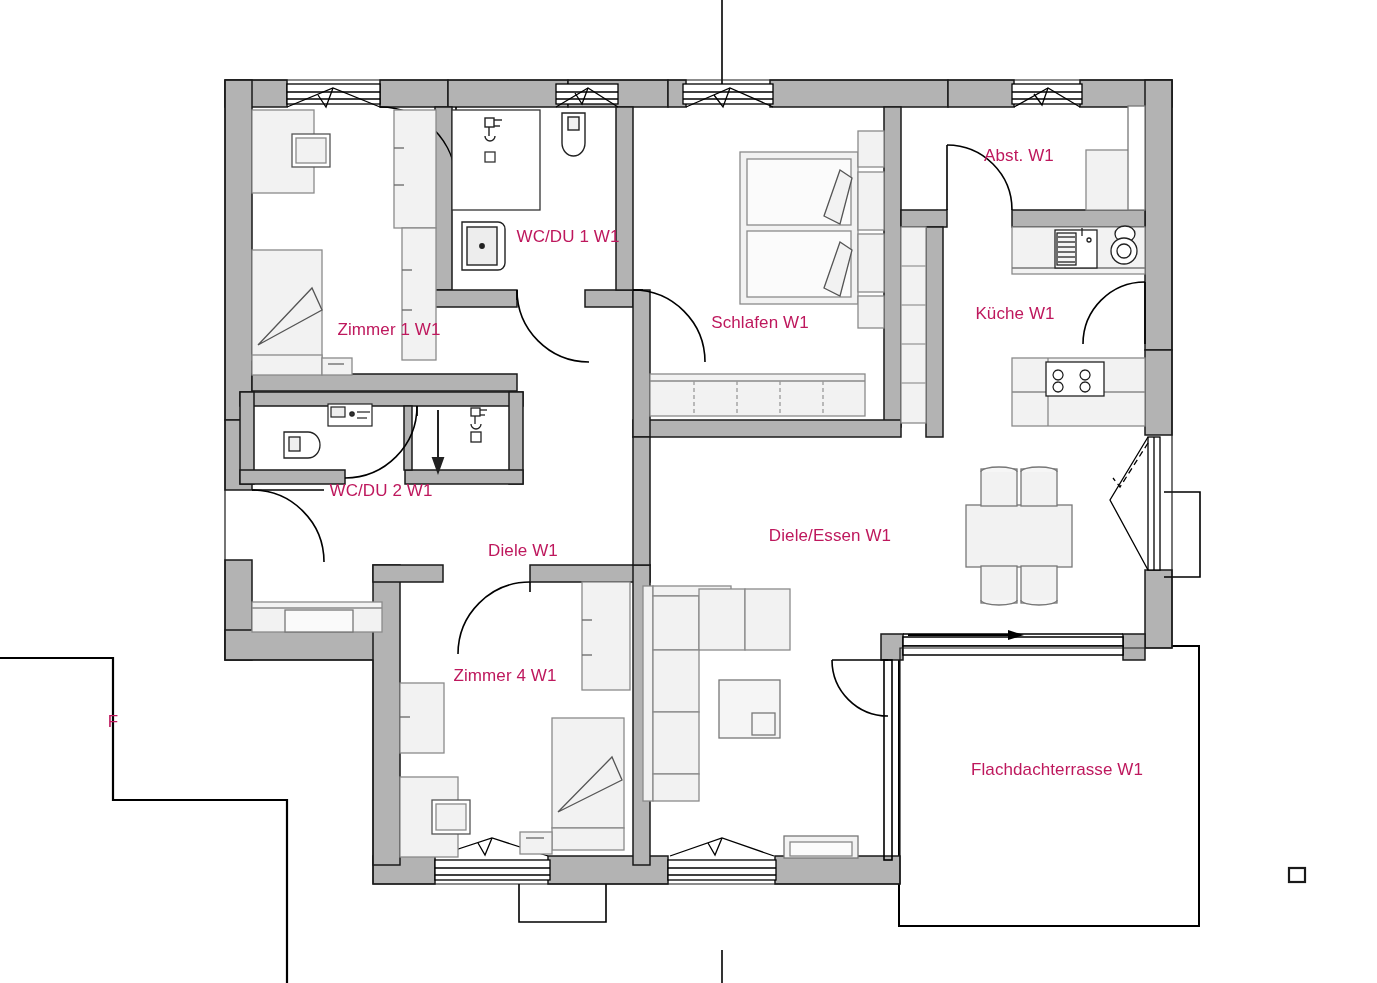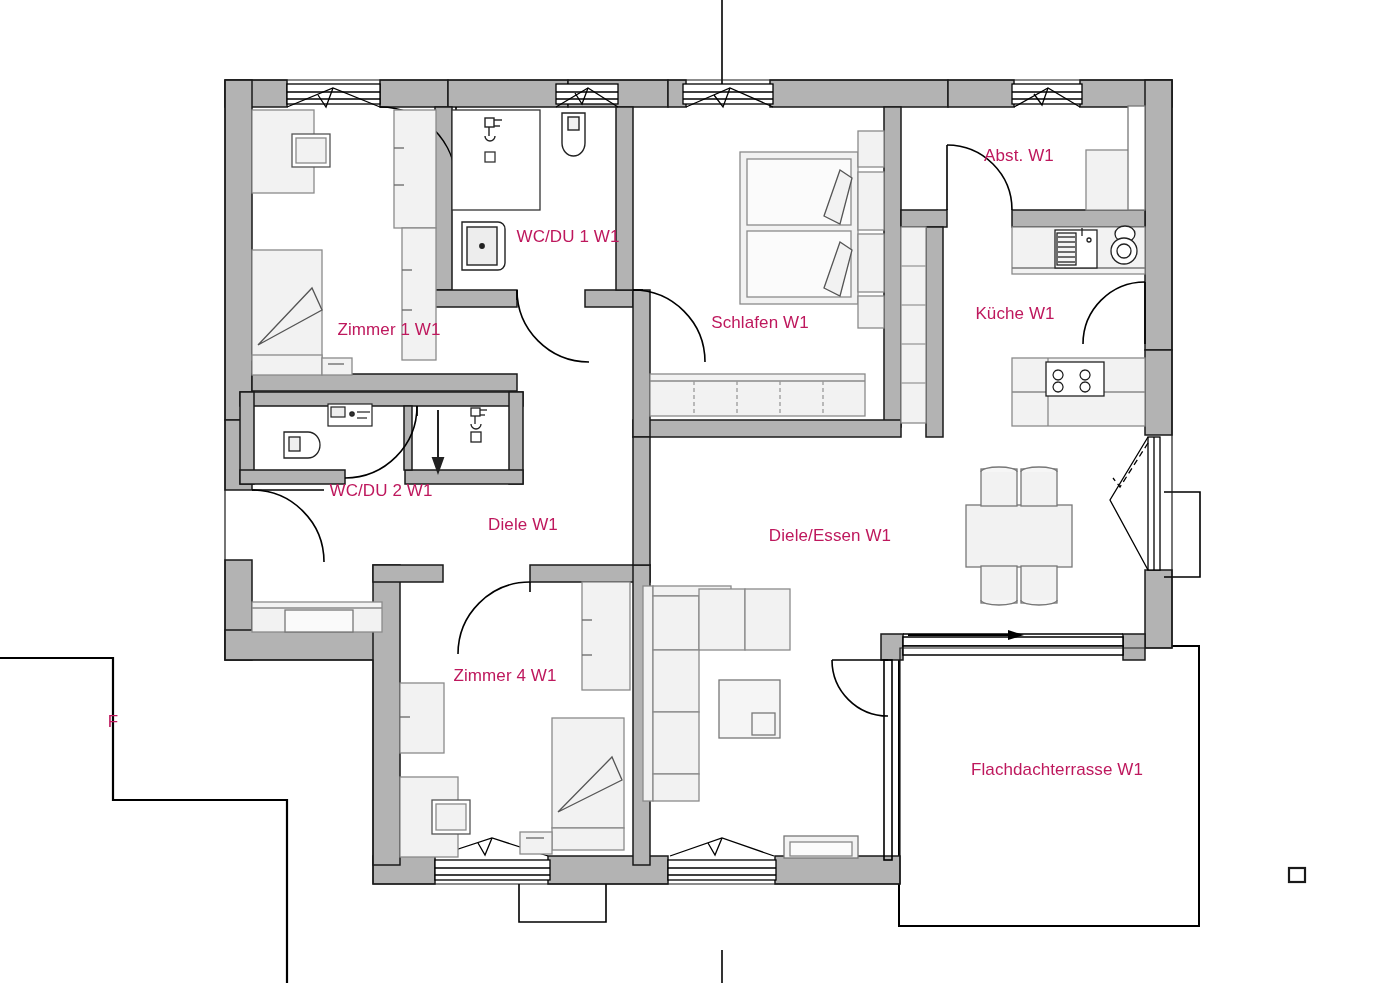--- a/index.html
+++ b/index.html
@@ -466,20 +466,20 @@
   </g>
 
 </svg>
 
 <div class="rmlabel" style="left:389px;top:310px;margin-top:20px;">Zimmer 1 W1</div>
 <div class="rmlabel" style="left:568px;top:237px;">WC/DU 1 W1</div>
 <div class="rmlabel" style="left:760px;top:323px;">Schlafen W1</div>
 <div class="rmlabel" style="left:1019px;top:156px;">Abst. W1</div>
 <div class="rmlabel" style="left:1015px;top:314px;">Küche W1</div>
 <div class="rmlabel" style="left:381px;top:446px;margin-top:45px;">WC/DU 2 W1</div>
-<div class="rmlabel" style="left:523px;top:525px;">Diele W1</div>
+<div class="rmlabel" style="left:523px;top:551px;">Diele W1</div>
 <div class="rmlabel" style="left:830px;top:536px;">Diele/Essen W1</div>
 <div class="rmlabel" style="left:505px;top:676px;">Zimmer 4 W1</div>
 <div class="rmlabel" style="left:1057px;top:770px;text-align:right;">Flachdachterrasse W1</div>
 
 <div class="rmlabel" style="left:113px;top:722px;">F</div>
 
 </div>
 
 </body></html>

